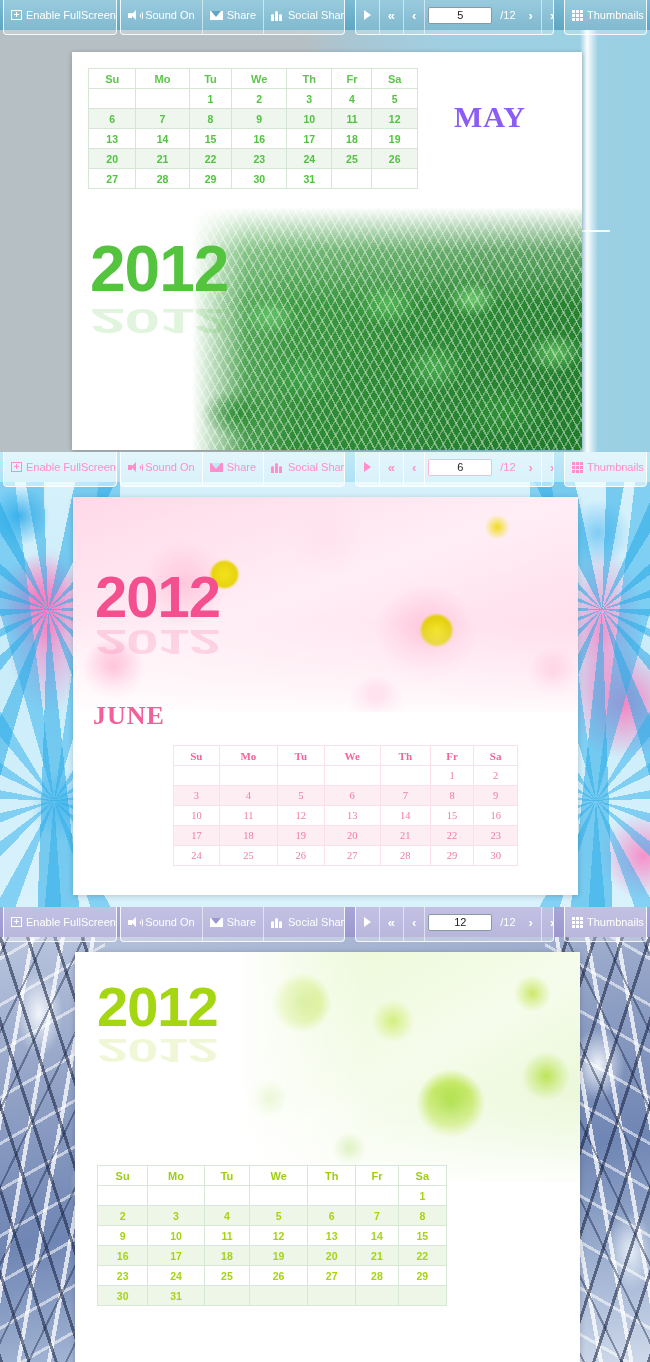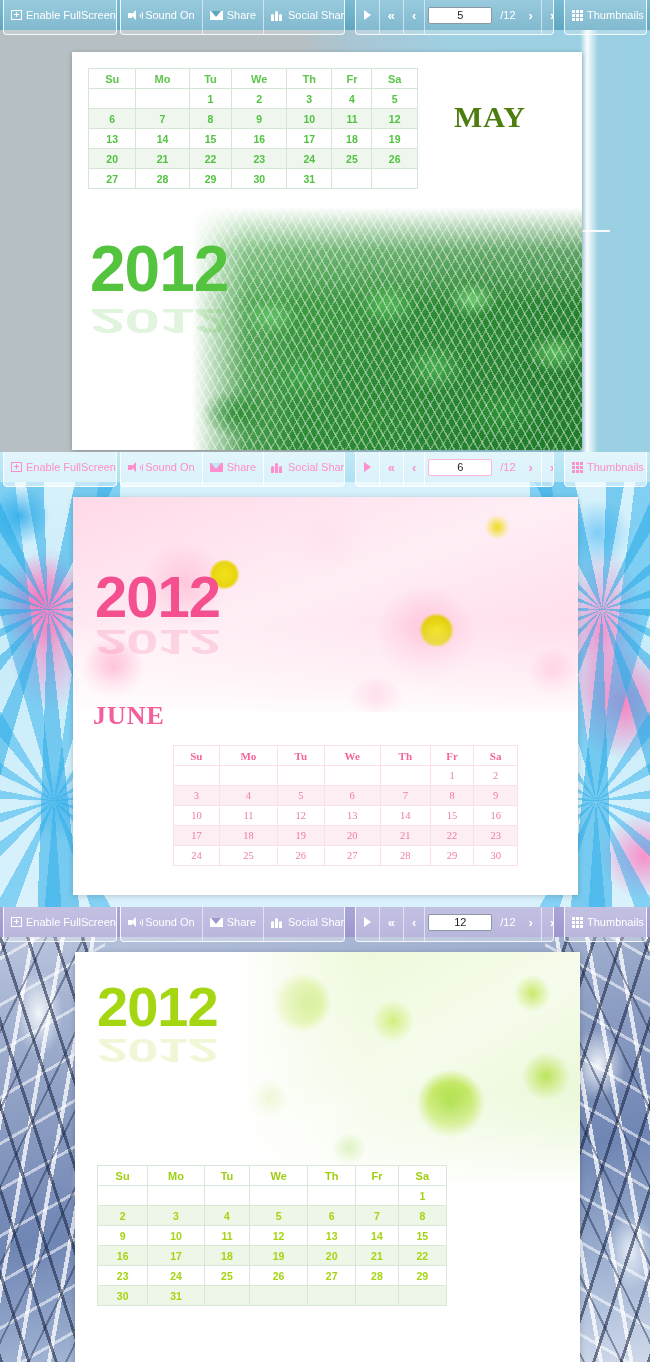--- a/index.html
+++ b/index.html
@@ -164,21 +164,21 @@
     border:1px solid #d6e6d6; height:20px; text-align:center;
     font-size:10.5px; font-weight:bold; color:#52c341;
     font-family:"Liberation Sans", sans-serif;
   }
   .may-cal th { color:#5ec64c; font-size:11px; background:#fff; }
   .may-cal tr:nth-child(even) td { background:#eef6ee; }
   .may-cal tr:nth-child(odd) td { background:#ffffff; }
   .may-title {
     position:absolute; left:382px; top:48px; z-index:6;
     font-family:"Liberation Serif", serif; font-size:30px;
-    letter-spacing:1px; color:#4d7c0f; font-weight:bold;
+    letter-spacing:1px; color:#8b5cf6; font-weight:bold;
   }
   .may-year {
     position:absolute; left:18px; top:180px; z-index:6;
     font-family:"Liberation Sans", sans-serif; font-size:64px;
     font-weight:bold; color:#54c43f; letter-spacing:-1px;
   }
   .may-year .refl {
     position:absolute; left:0; top:52px;
     transform:scaleY(-.55); opacity:.17; color:#54c43f;
   }

